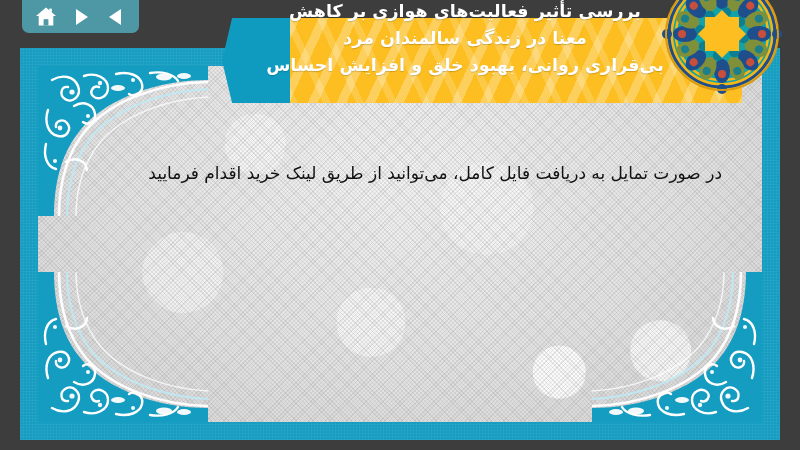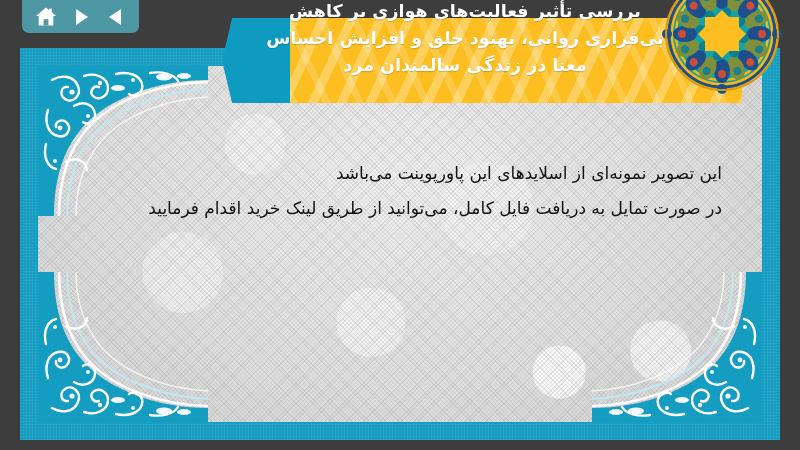--- a/index.html
+++ b/index.html
@@ -295,36 +295,35 @@
             <circle cx="17" cy="95" r="2"></circle>
             <circle cx="50" cy="50" r="2"></circle>
             <ellipse cx="126" cy="11" rx="8" ry="3.4"></ellipse>
             <ellipse cx="146" cy="10" rx="7" ry="3"></ellipse>
             <ellipse cx="80" cy="22" rx="7" ry="3"></ellipse>
           </g>
         </svg>
       </div>
 
       <div id="body-text">
-        <p>این تصویر نمونه‌ای از اسلایدهای این پاورپوینت می‌باشد</p>
         <p>در صورت تمایل به دریافت فایل کامل، می‌توانید از طریق لینک خرید اقدام فرمایید</p>
       </div>
 
     </div>
   </div>
 
   <div id="banner-wrap">
     <div id="banner-tail"></div>
     <div id="banner-body"></div>
   </div>
 
   <div id="title-text">
     <div>بررسی تأثیر فعالیت‌های هوازی بر کاهش</div>
+    <div>معنا در زندگی سالمندان مرد</div>
     <div>بی‌قراری روانی، بهبود خلق و افزایش احساس</div>
-    <div>معنا در زندگی سالمندان مرد</div>
   </div>
 
   <div id="medallion">
     <svg width="120" height="120" viewBox="0 0 120 120" aria-hidden="true">
       <defs>
         <clipPath id="medclip">
             <circle cx="60" cy="60" r="56"></circle>
           </clipPath>
       </defs>
       <circle cx="60" cy="60" r="56" fill="#f5b715"></circle>

